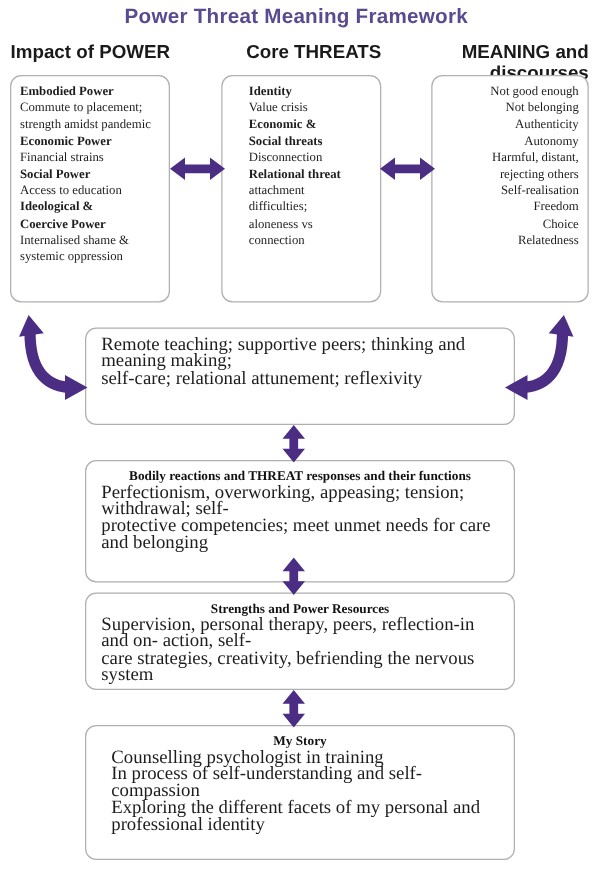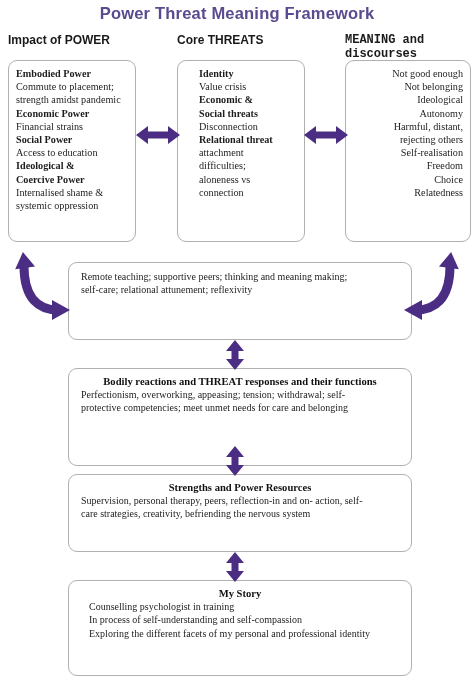--- a/index.html
+++ b/index.html
@@ -19,29 +19,29 @@
     font-family:"Liberation Sans", sans-serif;
     font-weight:bold;
     font-size:16.5px;
     color:#5a4a8f;
     letter-spacing:0.2px;
   }
 
   .col-head {
     position:absolute;
     font-family:"Liberation Sans", sans-serif;
-    font-size:12px;
+    font-size:15px;
     font-weight:600;
     color:#1a1a1a;
     top:33px;
-    text-align:left;
+    text-align:right;
   }
   #h1 { left:8px;  width:128px; }
   #h2 { left:177px; width:128px; }
-  #h3 { left:345px; width:126px;font-family:Liberation Mono, monospace; }
+  #h3 { left:345px; width:126px; }
 
   .box {
     position:absolute;
     border:1px solid #b0b0b0;
     border-radius:9px;
     background:#fff;
   }
 
   .topbox { top:60px; height:182px; width:128px; padding:6px 7px 4px 7px; }
   #b1 { left:8px; }
@@ -60,29 +60,29 @@
 
   .widebox { left:68px; width:344px; padding:7px 12px 6px 12px; }
   .wb-title {
     text-align:center;
     font-weight:bold;
     font-size:10.6px;
     color:#111;
     margin-bottom:1px;
   }
   .wb-body {
-    font-size:10px;
+    font-size:15px;
     line-height:13.4px;
     color:#1d1d1d;
     white-space:pre-line;
   }
   #wb1 { top:262px; height:78px; }
   #wb2 { top:368px; height:98px; }
   #wb3 { top:474px; height:78px; }
-  #wb4 { top:580px; height:96px; }
+  #wb4 { top:580px; height:108px; }
   #wb4 .wb-body { padding-left:8px; }
 
   
   .arrow { position:absolute; }
 
   .h-arrow { width:44px; height:22px; }
   #ha1 { left:136px; top:124px; }
   #ha2 { left:304px; top:124px; }
 
   .v-arrow { width:22px; height:30px; }
@@ -127,21 +127,21 @@
     <div class="tline b">Relational threat</div>
     <div class="tline">attachment
 difficulties;
 aloneness vs
 connection</div>
   </div>
 
   <div class="box topbox" id="b3">
     <div class="tline">Not good enough</div>
     <div class="tline">Not belonging</div>
-    <div class="tline">Ideological</div>
+    <div class="tline">Authenticity</div>
     <div class="tline">Autonomy</div>
     <div class="tline">Harmful, distant,
 rejecting others</div>
     <div class="tline">Self-realisation</div>
     <div class="tline">Freedom</div>
     <div class="tline">Choice</div>
     <div class="tline">Relatedness</div>
   </div>
 
   <div class="box widebox" id="wb1">

